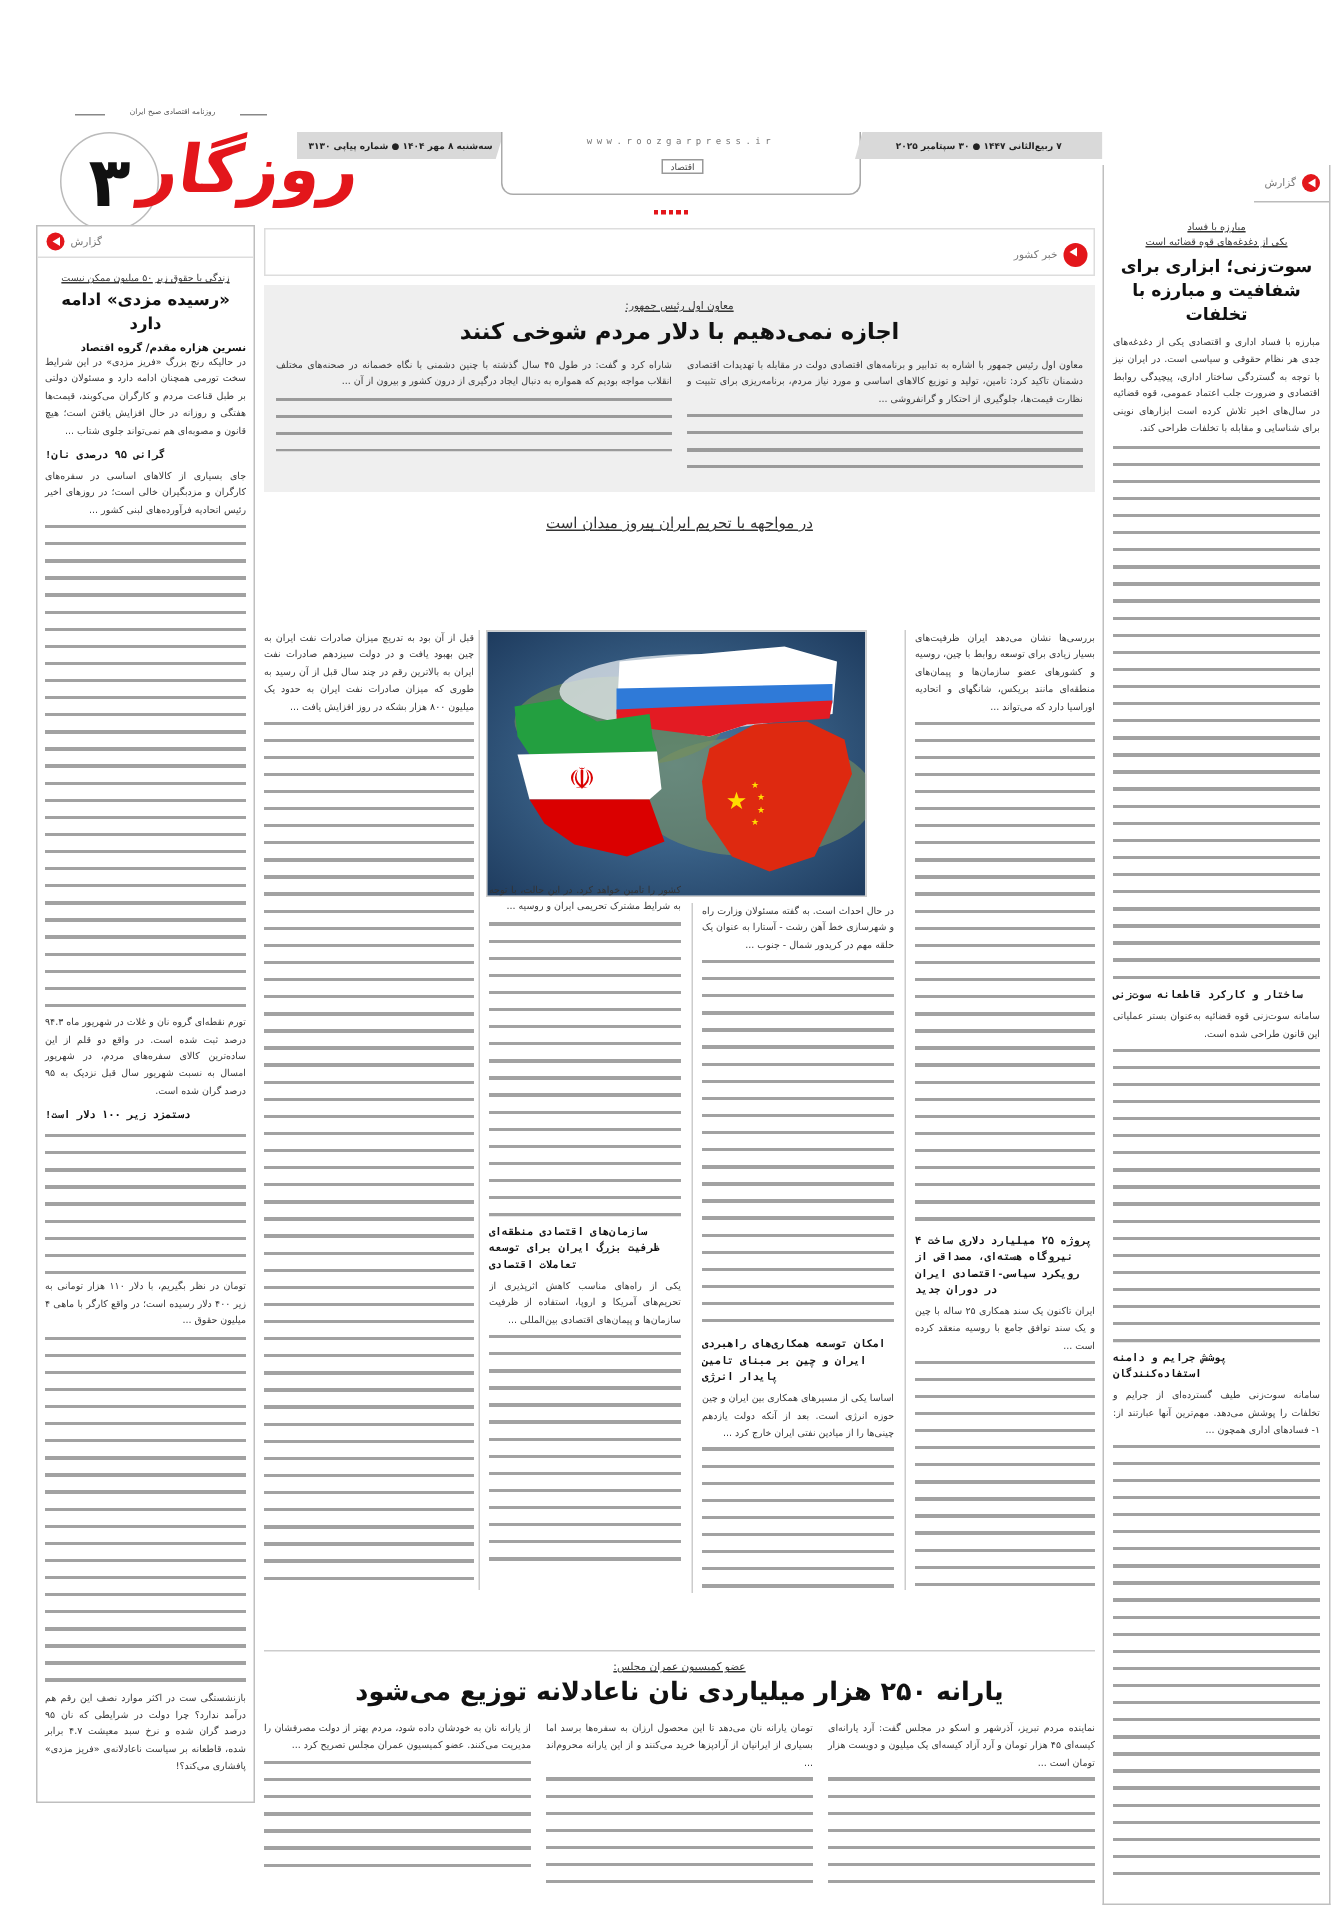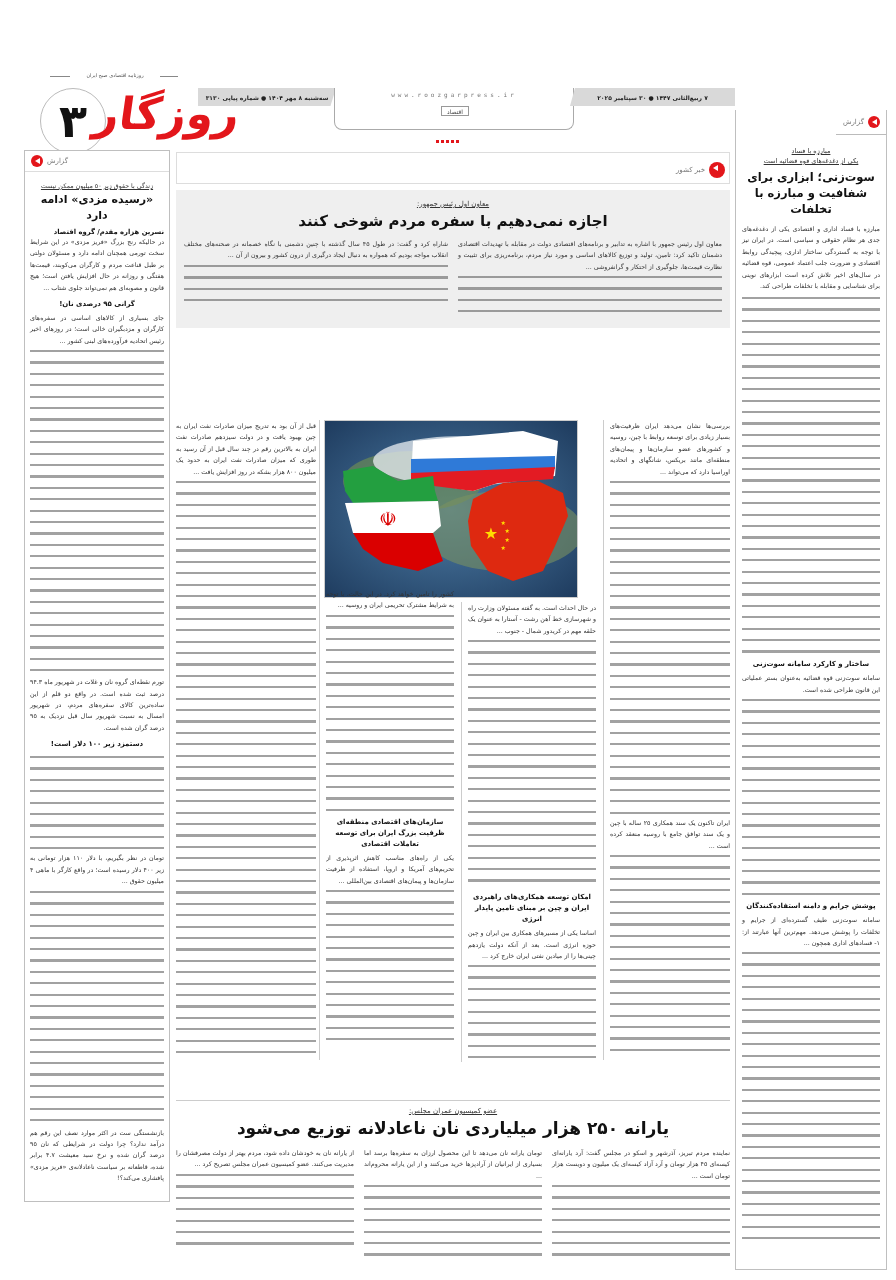--- a/index.html
+++ b/index.html
@@ -22,21 +22,21 @@
 
   
   .box { position: absolute; border: 1px solid #bfbfbf; background: #fff; }
   .label-tab { position: absolute; display:flex; align-items:center; gap:4px; font-size: 7px; color: #777; }
   .red-badge { width: 12px; height: 12px; border-radius: 50%; background: #e3161b; display:inline-block; position: relative; }
   .red-badge::after { content:""; position:absolute; left:4px; top:3px; width:0; height:0; border-top:3px solid transparent; border-bottom:3px solid transparent; border-right:5px solid #fff; }
 
   .kicker { font-size: 7px; color: #333; text-align: center; text-decoration: underline; }
   .headline { font-weight: bold; text-align: center; color: #111; }
   .body-text { font-size: 6.3px; line-height: 11.4px; color: #333; text-align: justify; }
-  .subhead { font-size: 7px; font-weight: bold; text-align: center; color: #111; line-height: 11px; margin: 6px 0 2px; }
+  .subhead { font-size: 7px; font-weight: bold; text-align: left; color: #111; line-height: 11px; margin: 6px 0 2px; font-family: Liberation Mono, monospace; }
   .filler { display:block; height: 100%; background: repeating-linear-gradient(180deg, transparent 0 4px, #555 4px 6.2px, transparent 6.2px 11.4px); opacity: 0.55; }
 
   
   #right-col { left: 735px; top: 110px; width: 152px; height: 1160px; border-top: none; }
   
   #left-col { left: 24px; top: 150px; width: 146px; height: 1052px; }
 
   
   #special-news { left: 176px; top: 152px; width: 554px; height: 32px; border-color:#ddd; }
   #vp-box { position:absolute; left: 176px; top: 190px; width: 554px; height: 138px; background: #efefef; }
@@ -76,21 +76,21 @@
     </div>
     <div style="border-bottom:1px solid #bbb; width:50px; margin:6px 0 0 auto;"></div>
     <div style="padding: 12px 6px 0;">
       <div class="kicker" style="font-size:6.5px;">مبارزه با فساد</div>
       <div class="kicker" style="font-size:6.5px; margin-top:2px;">یکی از دغدغه‌های قوه قضائیه است</div>
       <div class="headline" style="font-size:11.5px; line-height:16px; margin:4px 0 6px;">سوت‌زنی؛ ابزاری برای شفافیت و مبارزه با تخلفات</div>
       <div class="body-text">مبارزه با فساد اداری و اقتصادی یکی از دغدغه‌های جدی هر نظام حقوقی و سیاسی است. در ایران نیز با توجه به گستردگی ساختار اداری، پیچیدگی روابط اقتصادی و ضرورت جلب اعتماد عمومی، قوه قضائیه در سال‌های اخیر تلاش کرده است ابزارهای نوینی برای شناسایی و مقابله با تخلفات طراحی کند.</div>
       <div class="body-text" style="height:360px; overflow:hidden; margin-top:2px;">
           <span class="filler"></span>
         </div>
-      <div class="subhead">ساختار و کارکرد سامانه سوت‌زنی</div>
+      <div class="subhead">ساختار و کارکرد قاطعانه سوت‌زنی</div>
       <div class="body-text">سامانه سوت‌زنی قوه قضائیه به‌عنوان بستر عملیاتی این قانون طراحی شده است.</div>
       <div class="body-text" style="height:200px; overflow:hidden;">
           <span class="filler"></span>
         </div>
       <div class="subhead">پوشش جرایم و دامنه استفاده‌کنندگان</div>
       <div class="body-text">سامانه سوت‌زنی طیف گسترده‌ای از جرایم و تخلفات را پوشش می‌دهد. مهم‌ترین آنها عبارتند از: ۱- فسادهای اداری همچون ...</div>
       <div class="body-text" style="height:300px; overflow:hidden;">
           <span class="filler"></span>
         </div>
     </div>
@@ -125,38 +125,39 @@
   </div>
 
   <div class="box" id="special-news">
     <div class="label-tab" style="position:absolute; right:4px; top:9px;">
       <span class="red-badge" style="width:16px;height:16px;"></span>
       <span>خبر کشور</span>
     </div>
   </div>
   <div id="vp-box">
     <div class="kicker" style="margin-top:10px;">معاون اول رئیس جمهور:</div>
-    <div class="headline" style="font-size:15px; line-height:22px; margin:2px 0 6px;">اجازه نمی‌دهیم با سفره مردم شوخی کنند</div>
+    <div class="headline" style="font-size:15px; line-height:22px; margin:2px 0 6px;">اجازه نمی‌دهیم با دلار مردم شوخی کنند</div>
     <div style="display:flex; gap:10px; padding: 0 8px;">
       <div style="flex:1;">
         <div class="body-text">معاون اول رئیس جمهور با اشاره به تدابیر و برنامه‌های اقتصادی دولت در مقابله با تهدیدات اقتصادی دشمنان تاکید کرد: تامین، تولید و توزیع کالاهای اساسی و مورد نیاز مردم، برنامه‌ریزی برای تثبیت و نظارت قیمت‌ها، جلوگیری از احتکار و گرانفروشی ...</div>
         <div class="body-text" style="height:40px;overflow:hidden;">
             <span class="filler"></span>
           </div>
       </div>
       <div style="flex:1;">
         <div class="body-text">شاراه کرد و گفت: در طول ۴۵ سال گذشته با چنین دشمنی با نگاه خصمانه در صحنه‌های مختلف انقلاب مواجه بودیم که همواره به دنبال ایجاد درگیری از درون کشور و بیرون از آن ...</div>
         <div class="body-text" style="height:40px;overflow:hidden;">
             <span class="filler"></span>
           </div>
       </div>
     </div>
   </div>
 
   <div id="main-story">
+    <div class="kicker" style="font-size:10px; margin-top:4px;">در مواجهه با تحریم ایران پیروز میدان است</div>
 
     <div id="map-image">
       <svg width="254" height="178" viewBox="0 0 254 178">
         <defs>
           <radialGradient id="globe" cx="50%" cy="50%" r="70%">
             <stop offset="0%" stop-color="#4f7fa8"></stop>
             <stop offset="100%" stop-color="#1e3b5e"></stop>
           </radialGradient>
         </defs>
         <rect width="254" height="178" fill="url(#globe)"></rect>
@@ -186,20 +187,21 @@
           <text x="183" y="129" font-size="6" fill="#ffde00" font-family="DejaVu Sans, sans-serif">★</text>
         </g>
       </svg>
     </div>
 
     <div class="col" style="right:0; top:80px; width:120px; height:640px;">
       <div class="body-text">بررسی‌ها نشان می‌دهد ایران ظرفیت‌های بسیار زیادی برای توسعه روابط با چین، روسیه و کشورهای عضو سازمان‌ها و پیمان‌های منطقه‌ای مانند بریکس، شانگهای و اتحادیه اوراسیا دارد که می‌تواند ...</div>
       <div class="body-text" style="height:340px; overflow:hidden;">
           <span class="filler"></span>
         </div>
+      <div class="subhead">پروژه ۲۵ میلیارد دلاری ساخت ۴ نیروگاه هسته‌ای، مصداقی از رویکرد سیاسی-اقتصادی ایران در دوران جدید</div>
       <div class="body-text">ایران تاکنون یک سند همکاری ۲۵ ساله با چین و یک سند توافق جامع با روسیه منعقد کرده است ...</div>
       <div class="body-text" style="height:200px; overflow:hidden;">
           <span class="filler"></span>
         </div>
     </div>
     <div class="divider-v" style="right:126px; top:80px; height:640px;"></div>
 
     <div class="col" style="right:134px; top:262px; width:128px; height:460px;">
       <div class="body-text">در حال احداث است. به گفته مسئولان وزارت راه و شهرسازی خط آهن رشت - آستارا به عنوان یک حلقه مهم در کریدور شمال - جنوب ...</div>
       <div class="body-text" style="height:250px; overflow:hidden;">

